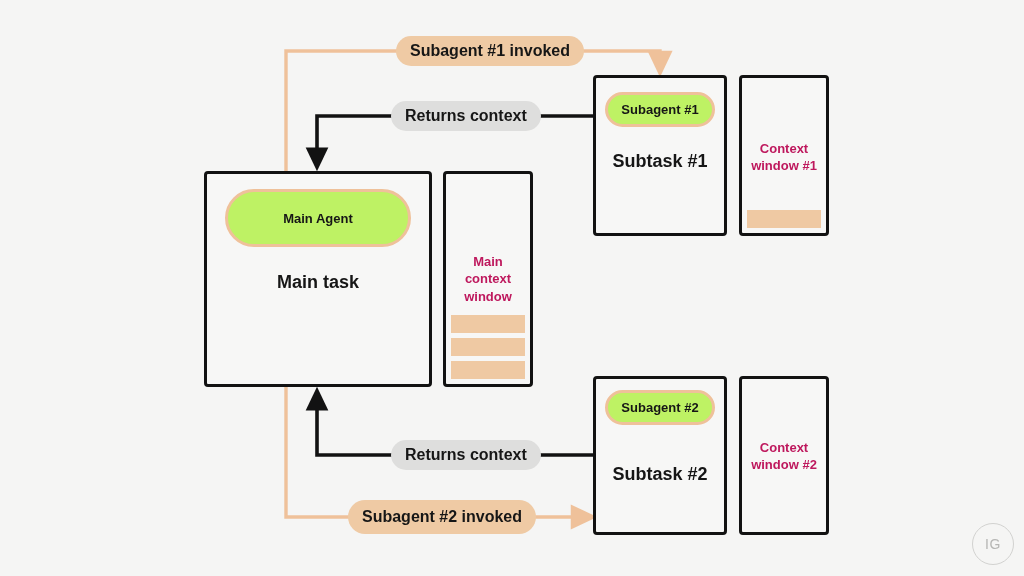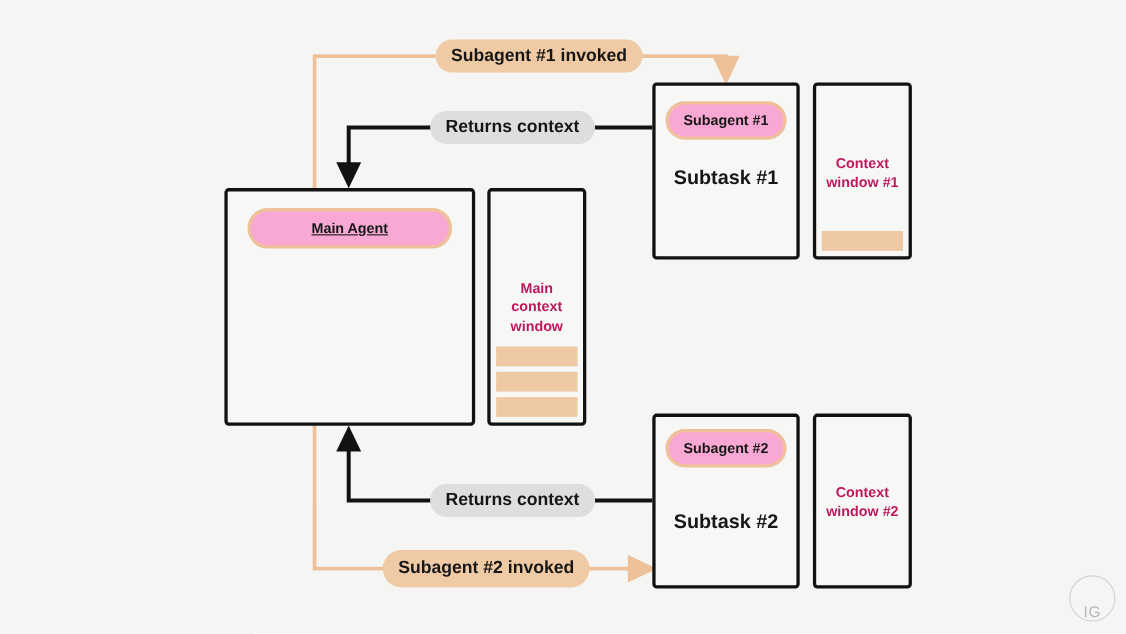--- a/index.html
+++ b/index.html
@@ -75,31 +75,31 @@
   .ctx-bar {
     height: 18px;
     background: #efc9a3;
     width: 100%;
   }
 
   
   .agent-pill {
     position: absolute;
     box-sizing: border-box;
-    background: #f9a8d4;
+    background: #bef264;
     border: 3px solid #efc19a;
     border-radius: 999px;
     display: flex;
     align-items: center;
     justify-content: center;
     font-size: 13px;
     font-weight: bold;
     color: #161616;
   }
-  #main-agent-pill { left: 225px; top: 189px; width: 186px; height: 37px; text-decoration: underline; }
+  #main-agent-pill { left: 225px; top: 189px; width: 186px; height: 58px; }
   #subagent1-pill  { left: 605px; top: 92px;  width: 110px; height: 35px; }
   #subagent2-pill  { left: 605px; top: 390px; width: 110px; height: 35px; }
 
   
   .task-label {
     position: absolute;
     font-size: 18px;
     font-weight: bold;
     color: #161616;
     text-align: center;
@@ -134,21 +134,21 @@
   
   #watermark {
     position: absolute;
     left: 972px;
     top: 523px;
     width: 40px;
     height: 40px;
     border: 1.5px solid #d2d2d0;
     border-radius: 50%;
     display: flex;
-    align-items: flex-end;
+    align-items: center;
     justify-content: center;
     font-size: 14px;
     color: #b6b6b4;
     letter-spacing: 0.5px;
   }
 </style>
 </head>
 <body>
 
 <div id="canvas">
@@ -183,20 +183,21 @@
       <path d="M510,517 L584,517" fill="none" stroke="#efc19a" stroke-width="3.4" marker-end="url(#arrow-peach)"></path>
     </g>
   </svg>
 
   <div class="agent-box" id="main-agent-box"></div>
 
   <div class="agent-pill" id="main-agent-pill">
     <span>Main Agent</span>
   </div>
 
+  <div class="task-label" id="main-task-label">Main task</div>
 
   <div class="ctx-box" id="main-ctx-box">
     <div class="ctx-title">
       <div>Main</div>
       <div>context</div>
       <div>window</div>
     </div>
     <div class="ctx-bars">
       <div class="ctx-bar"></div>
       <div class="ctx-bar"></div>

